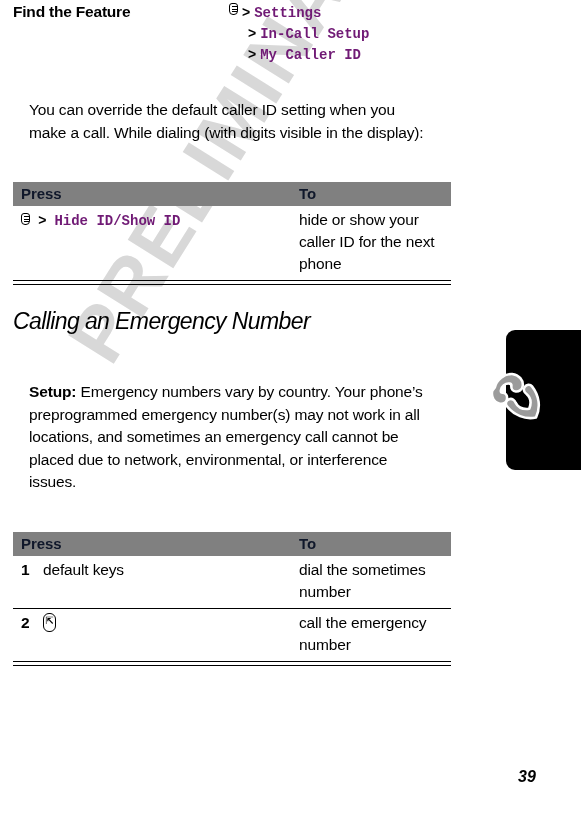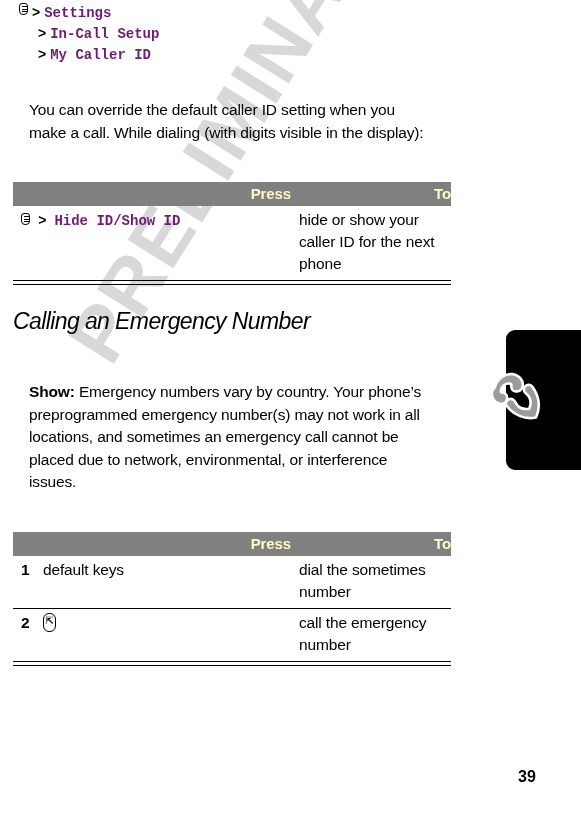--- a/index.html
+++ b/index.html
@@ -168,24 +168,24 @@
   }
 
   
   table.proc {
     border-collapse: collapse;
     width: 438px;
     table-layout: fixed;
   }
   table.proc thead th {
     background: #808080;
-    color: #fef9c3;
+    color: #0f172a;
     font-size: 15px;
     font-weight: bold;
-    text-align: right;
+    text-align: left;
     padding: 3px 0 4px 8px;
     letter-spacing: -0.1px;
   }
   table.proc td {
     font-size: 15.5px;
     line-height: 22px;
     vertical-align: top;
     padding: 3px 6px 5px 8px;
     letter-spacing: -0.15px;
   }
@@ -245,32 +245,34 @@
     transform-origin: right top;
     transform: rotate(90deg) translate(0, -100%);
   }
   #page-number {
     position: absolute;
     left: 518px;
     top: 768px;
     font-size: 16px;
     font-weight: bold;
     z-index: 3;
+    font-style: italic;
   }
 </style>
 </head>
 <body>
 
 <div id="watermark">
   <div class="wm-text">PRELIMINARY</div>
 </div>
 
 <div id="content">
 
   <div class="find-feature">
+    <div class="ff-label">Find the Feature</div>
     <div class="ff-path">
 
       <div class="ff-row">
         <span class="menu-icon">
           <span class="body"></span>
             <span class="l1"></span>
             <span class="l2"></span>
             <span class="l3"></span>
         </span>
         <span class="gt">&gt;</span>
@@ -327,21 +329,21 @@
   <div class="gap-e"></div>
 
   <h2 class="section-title">Calling an Emergency Number</h2>
 
   <div class="gap-c"></div>
 
 
   <div class="gap-d"></div>
 
   <p class="body-text">
-    <b>Show:</b>
+    <b>Setup:</b>
     <span>Emergency numbers vary by country. Your phone’s preprogrammed emergency number(s) may not work in all locations, and sometimes an emergency call cannot be placed due to network, environmental, or interference issues.</span>
   </p>
 
   <div class="gap-b"></div>
 
   <table class="proc">
     <colgroup>
       <col style="width:22px">
       <col style="width:256px">
       <col class="col-to-w">

